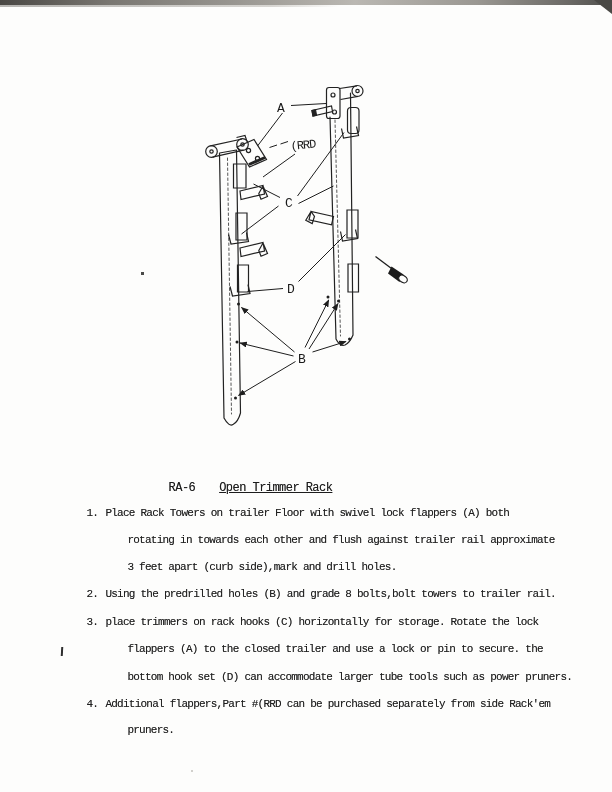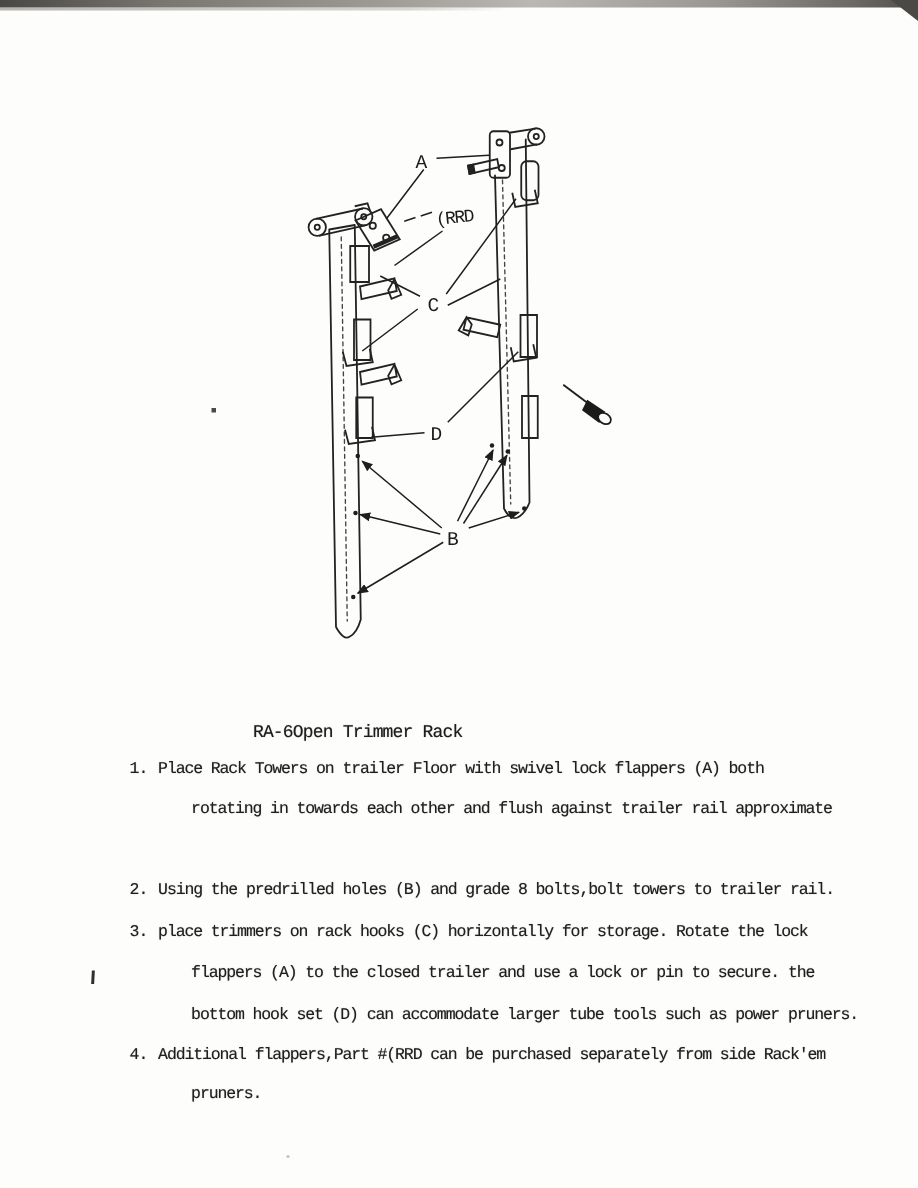--- a/index.html
+++ b/index.html
@@ -39,21 +39,21 @@
     font-family:"Liberation Mono","DejaVu Sans Mono",monospace;
     font-size:12px;fill:#1b1b1b;letter-spacing:-1px;
   }
 
   
   .title-line{
     position:absolute;top:467px;left:142px;white-space:pre;
     font-size:12px;letter-spacing:-0.55px;color:#1d1d1d;
     text-shadow:0 0 .6px rgba(25,25,25,.55);
   }
-  .title-text{}
+  .title-text{margin-left:24px;text-decoration:underline;}
   .doc-line{
     position:absolute;left:63px;white-space:pre;
     font-size:11px;letter-spacing:-0.75px;color:#1f1f1f;
     text-shadow:0 0 .6px rgba(25,25,25,.5);
   }
   .doc-line.cont{left:104px;}
   .num{display:inline-block;width:19px;letter-spacing:-0.75px;}
   .l0{top:495px}.l1{top:522px}.l2{top:549px}
   .l3{top:576px}
   .l4{top:604px}.l5{top:631px}.l6{top:659px}
@@ -164,20 +164,23 @@
   <div class="title-line">
     <span>RA-6</span><span class="title-text">Open Trimmer Rack</span>
   </div>
 
   <div class="doc-line l0">
     <span class="num">1.</span><span>Place Rack Towers on trailer Floor with swivel lock flappers (A) both</span>
   </div>
   <div class="doc-line cont l1">
     <span>rotating in towards each other and flush against trailer rail approximate</span>
   </div>
+  <div class="doc-line cont l2">
+    <span>3 feet apart (curb side),mark and drill holes.</span>
+  </div>
 
   <div class="doc-line l3">
     <span class="num">2.</span><span>Using the predrilled holes (B) and grade 8 bolts,bolt towers to trailer rail.</span>
   </div>
 
   <div class="doc-line l4">
     <span class="num">3.</span><span>place trimmers on rack hooks (C) horizontally for storage. Rotate the lock</span>
   </div>
   <div class="doc-line cont l5">
     <span>flappers (A) to the closed trailer and use a lock or pin to secure. the</span>

